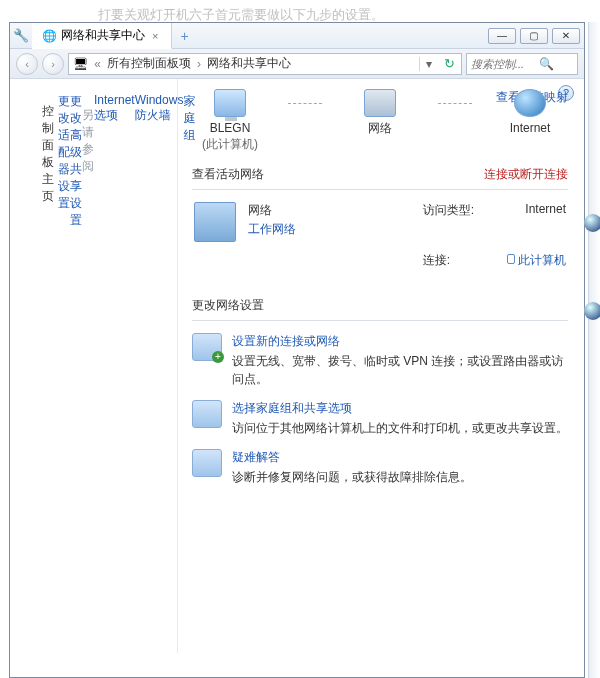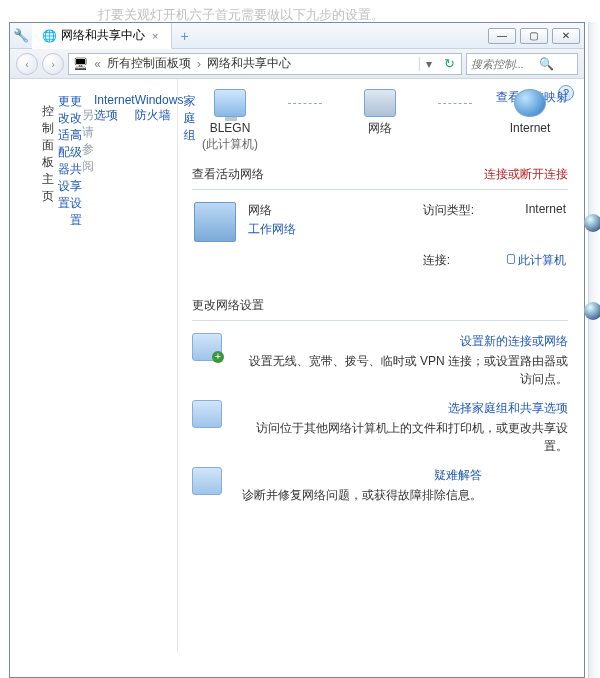--- a/index.html
+++ b/index.html
@@ -68,21 +68,21 @@
 .netblock { display:flex; gap:12px; padding:4px 2px 10px; }
 .netblock .bigic { width:42px; height:40px; background:linear-gradient(#bcd9f5,#7aaad8); border:1px solid #6d9acb; border-radius:2px; }
 .netinfo { display:flex; flex-direction:column; gap:2px; }
 .netinfo .nm { color:#333; }
 .netinfo .tp { color:#2059b3; cursor:pointer; }
 .netstat { margin-left:auto; display:grid; grid-template-columns:auto auto; column-gap:10px; row-gap:2px; color:#333;gap:33px; }
 .netstat .v { color:#333; text-align:right; }
 .netstat .lk { color:#2059b3; cursor:pointer; }
 .pin { display:inline-block; width:8px; height:10px; border:1px solid #5b8cc4; border-radius:2px; margin-right:3px; }
 
-.task { display:flex; gap:20px; margin:12px 0 4px;text-align:right; }
+.task { display:flex; gap:10px; margin:12px 0 4px; }
 .task-ic { width:30px; height:28px; background:linear-gradient(#d1e5fa,#9fc4ea); border:1px solid #88aed8; border-radius:3px; flex-shrink:0; position:relative; }
 .task-ic.plus::after { content:"+"; position:absolute; right:-3px; bottom:-3px; width:12px; height:12px; background:#3a9a3a; color:#fff; font-size:10px; border-radius:50%; text-align:center; line-height:12px; }
 .task-body .tl { color:#2059b3; cursor:pointer; display:block; margin-bottom:2px; }
 .task-body .td { color:#333; line-height:1.5; }
 
 .rightedge { position:absolute; top:22px; right:0; width:12px; height:656px; background:linear-gradient(90deg,#e9eef4,#fff); border-left:1px solid #cfd7e2; }
 .orbs { position:absolute; right:-2px; top:192px; }
 .orb { width:18px; height:18px; border-radius:50%; background:radial-gradient(circle at 35% 30%,#dff,#137); margin-bottom:70px; }
 </style>
 </head>

